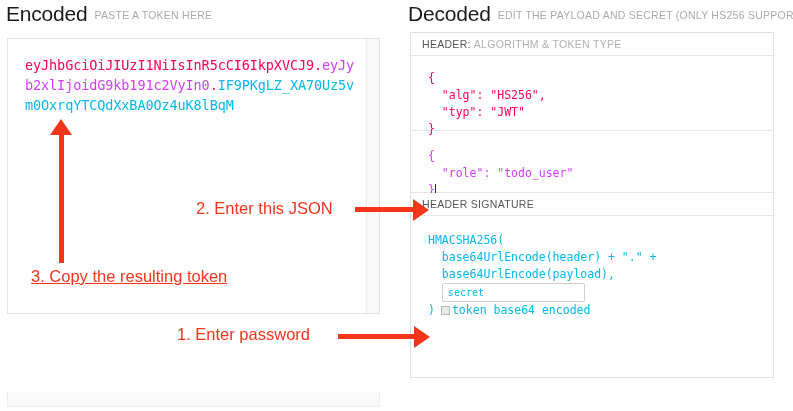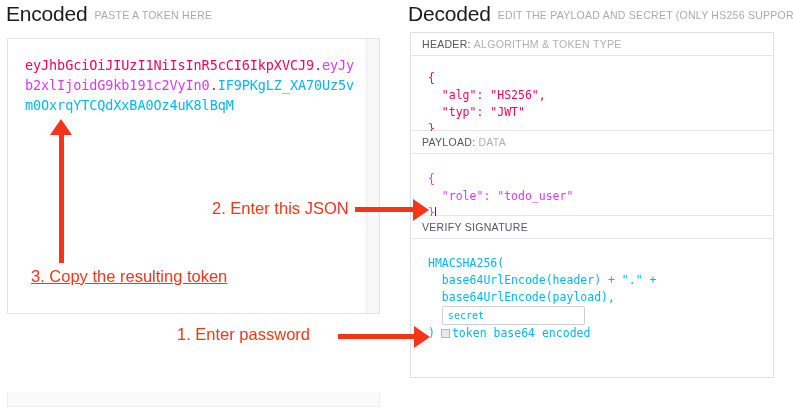--- a/index.html
+++ b/index.html
@@ -168,21 +168,21 @@
 
   
   .anno-text {
     position: absolute;
     color: #f4351a;
     font-family: "Liberation Sans", sans-serif;
     font-size: 16.5px;
     white-space: nowrap;
   }
   #anno-1-text { left: 177px; top: 325px; }
-  #anno-2-text { left: 196px; top: 199px; margin-left: 16px; }
+  #anno-2-text { left: 196px; top: 199px; }
   #anno-3-text { left: 31px;  top: 267px; text-decoration: underline; }
 
   .arrow-h {
     position: absolute;
     height: 5px;
     background: #f4351a;
   }
   .arrow-h-head {
     position: absolute;
     width: 0; height: 0;
@@ -236,31 +236,28 @@
     <div class="section-label">
       <span class="lbl-strong">HEADER:</span><span class="lbl-light">ALGORITHM &amp; TOKEN TYPE</span>
     </div>
     <div class="code-body" id="header-code">{
   "alg": "HS256",
   "typ": "JWT"
 }</div>
   </div>
 
   <div class="section" id="section-payload">
-    <div class="section-label">
-      <span class="lbl-strong">PAYLOAD:</span><span class="lbl-light">DATA</span>
-    </div>
     <div class="code-body" id="payload-code"><span>{</span>
 <span>  "role": "todo_user"</span>
 <span>}</span><span class="caret"></span></div>
   </div>
 
   <div class="section" id="section-signature">
     <div class="section-label">
-      <span class="lbl-strong">VERIFY SIGNATURE</span>
+      <span class="lbl-strong">HEADER SIGNATURE</span>
     </div>
     <div class="code-body" id="signature-code"><span>HMACSHA256(</span>
 <span>  base64UrlEncode(header) + "." +</span>
 <span>  base64UrlEncode(payload),</span>
   <input id="secret-input" type="text" value="secret" style="">
 <span>)</span><span id="secret-checkbox"></span><span>token base64 encoded</span></div>
   </div>
 
 </div>
 

